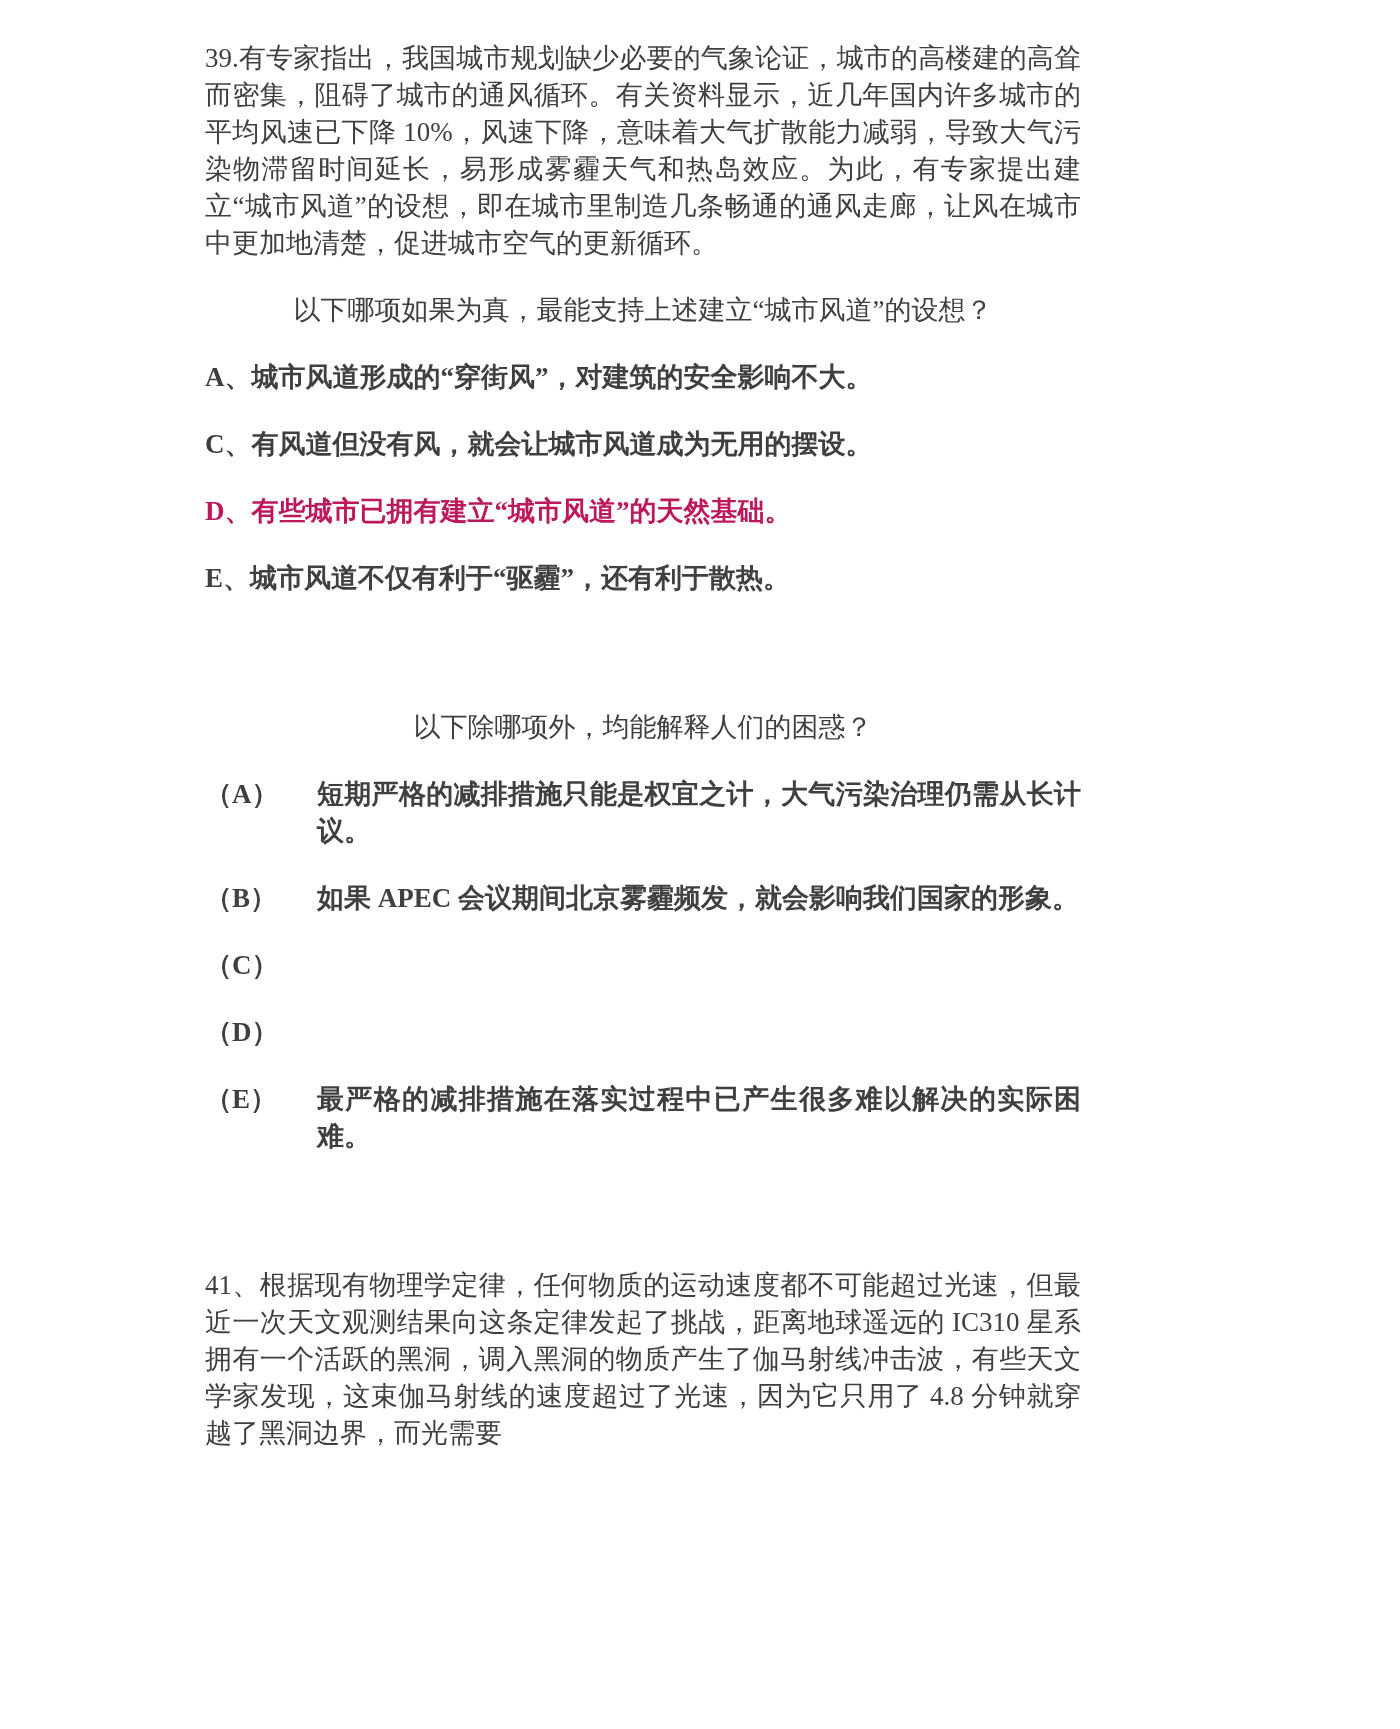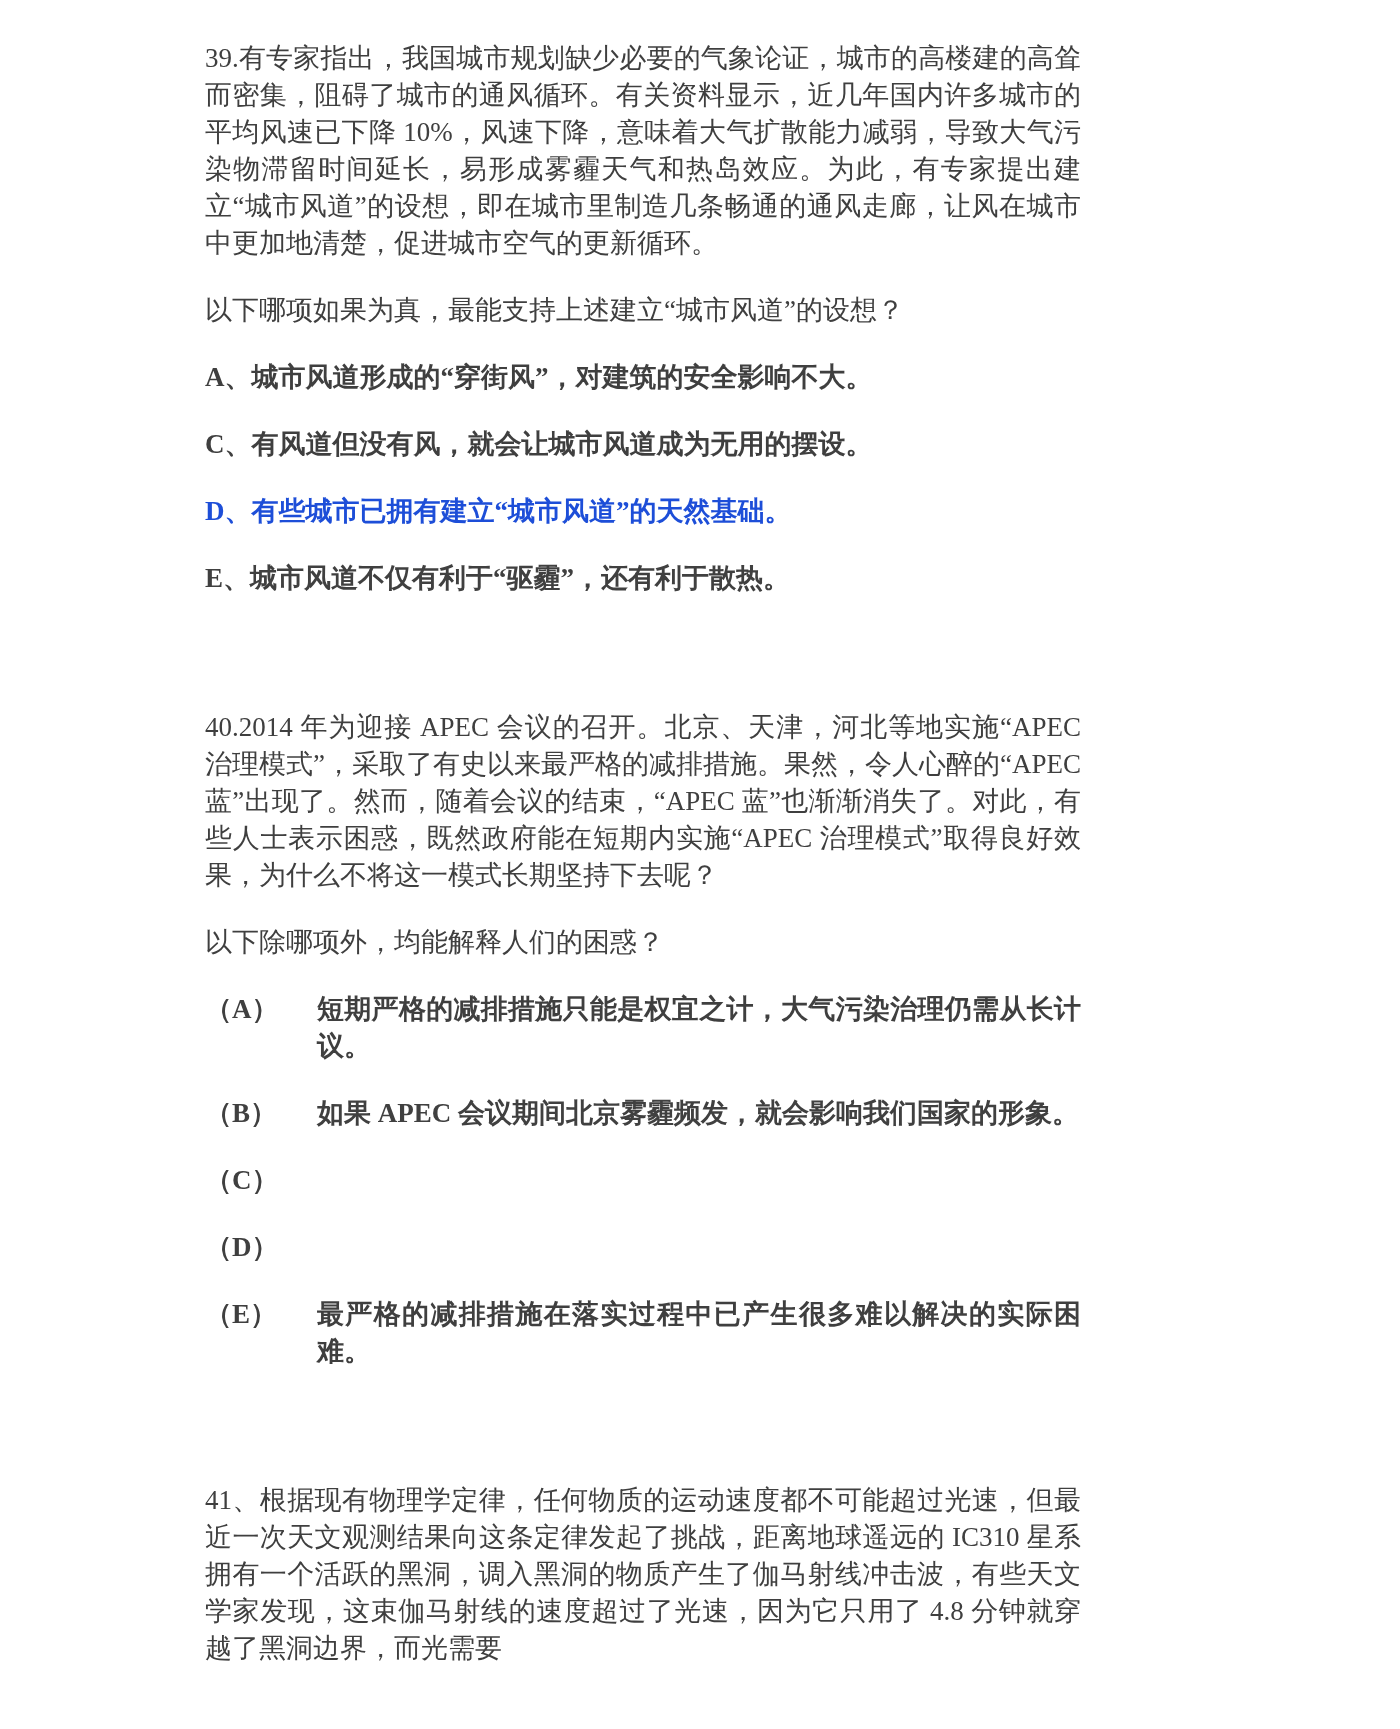--- a/index.html
+++ b/index.html
@@ -20,50 +20,49 @@
     font-size: 27px;
     line-height: 37px;
   }
   .question { margin: 0 0 112px 0; }
   .question:last-child { margin-bottom: 0; }
   .para {
     margin: 0 0 30px 0;
     text-align: justify;
     text-justify: inter-ideograph;
   }
-  .stem { text-align: left; }
+  .stem { text-align: center; }
   .option {
     margin: 0 0 30px 0;
     text-align: left;
     font-weight: bold;
   }
   .option:last-child { margin-bottom: 0; }
   .opt-row { display: flex; }
   .opt-row .opt-label { flex: 0 0 112px; }
   .opt-row .opt-text { flex: 1 1 auto; text-align: justify; }
-  .bold { font-weight: bold; color: #1d4ed8; }
+  .bold { font-weight: bold; color: #be185d; }
   .bold-red { font-weight: bold; color: #404040; }
 </style>
 </head>
 <body>
 
 <div class="page">
 
   <section class="question">
     <p class="para">39.有专家指出，我国城市规划缺少必要的气象论证，城市的高楼建的高耸而密集，阻碍了城市的通风循环。有关资料显示，近几年国内许多城市的平均风速已下降 10%，风速下降，意味着大气扩散能力减弱，导致大气污染物滞留时间延长，易形成雾霾天气和热岛效应。为此，有专家提出建立“城市风道”的设想，即在城市里制造几条畅通的通风走廊，让风在城市中更加地清楚，促进城市空气的更新循环。</p>
     <p class="para stem">以下哪项如果为真，最能支持上述建立“城市风道”的设想？</p>
 
     <p class="option"><span>A、</span><span>城市风道形成的“穿街风”，对建筑的安全影响不大。</span></p>
     <p class="option"><span>C、</span><span>有风道但没有风，就会让城市风道成为无用的摆设。</span></p>
     <p class="option bold"><span>D、</span><span>有些城市已拥有建立“城市风道”的天然基础。</span></p>
     <p class="option bold-red"><span>E、</span><span>城市风道不仅有利于“驱霾”，还有利于散热。</span></p>
   </section>
 
   <section class="question">
-    <p class="para">40.2014 年为迎接 APEC 会议的召开。北京、天津，河北等地实施“APEC 治理模式”，采取了有史以来最严格的减排措施。果然，令人心醉的“APEC 蓝”出现了。然而，随着会议的结束，“APEC 蓝”也渐渐消失了。对此，有些人士表示困惑，既然政府能在短期内实施“APEC 治理模式”取得良好效果，为什么不将这一模式长期坚持下去呢？</p>
     <p class="para stem">以下除哪项外，均能解释人们的困惑？</p>
 
     <div class="option opt-row">
       <span class="opt-label">（A）</span>
       <span class="opt-text">短期严格的减排措施只能是权宜之计，大气污染治理仍需从长计议。</span>
     </div>
     <div class="option opt-row bold-red">
       <span class="opt-label">（B）</span>
       <span class="opt-text">如果 APEC 会议期间北京雾霾频发，就会影响我们国家的形象。</span>
     </div>

